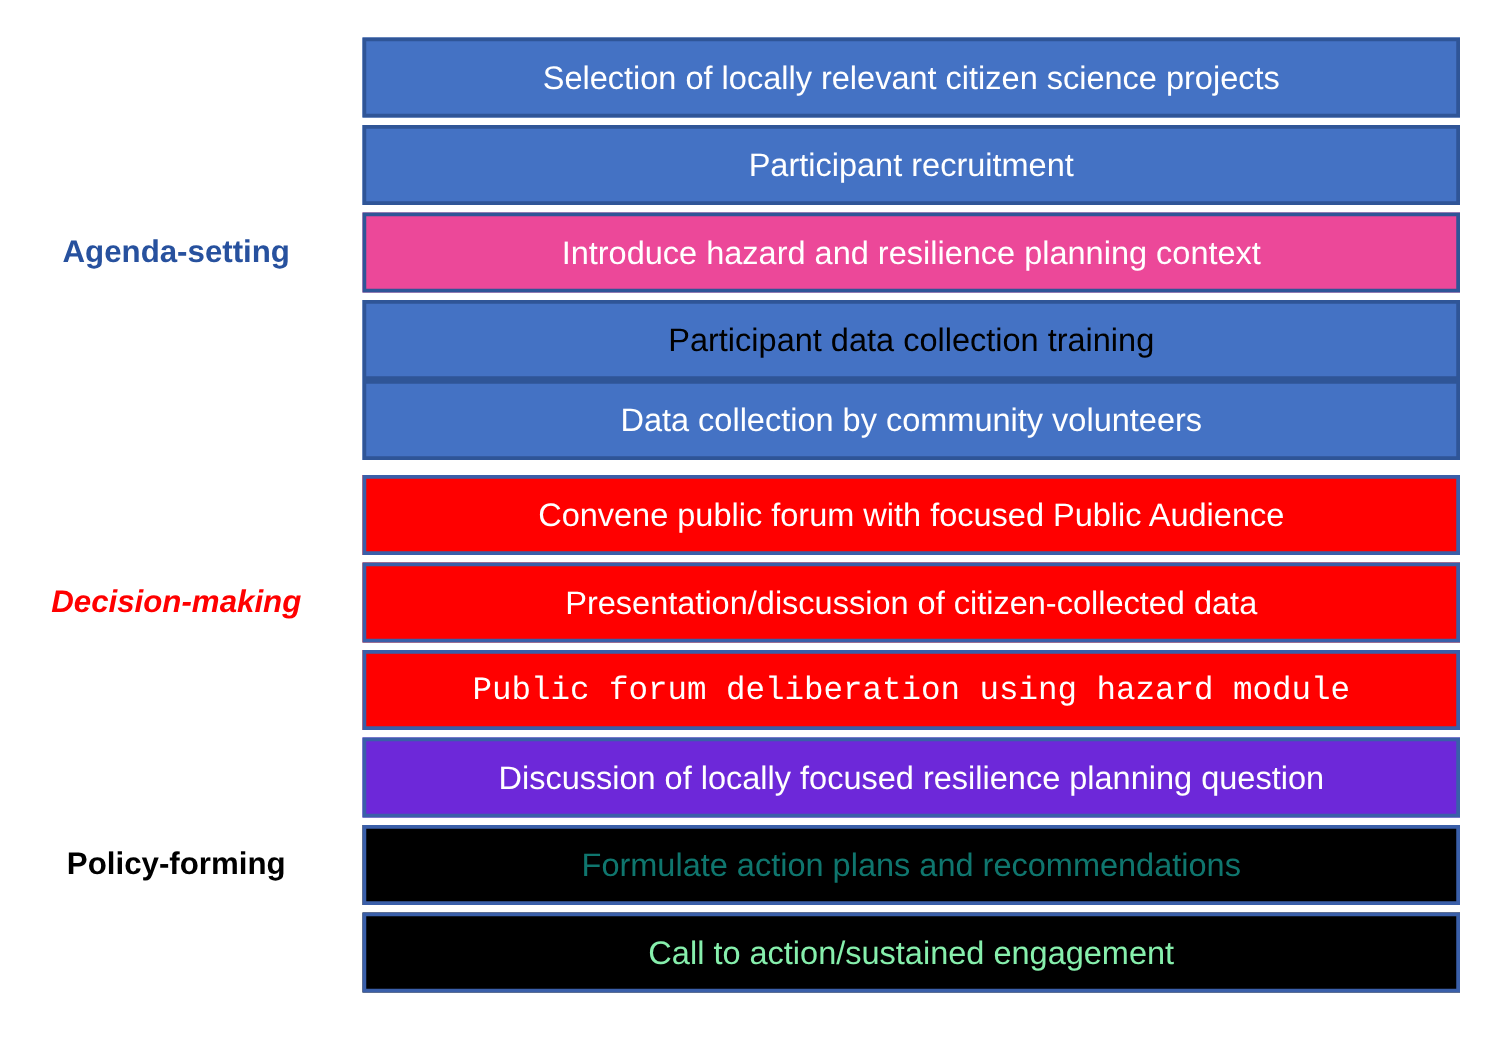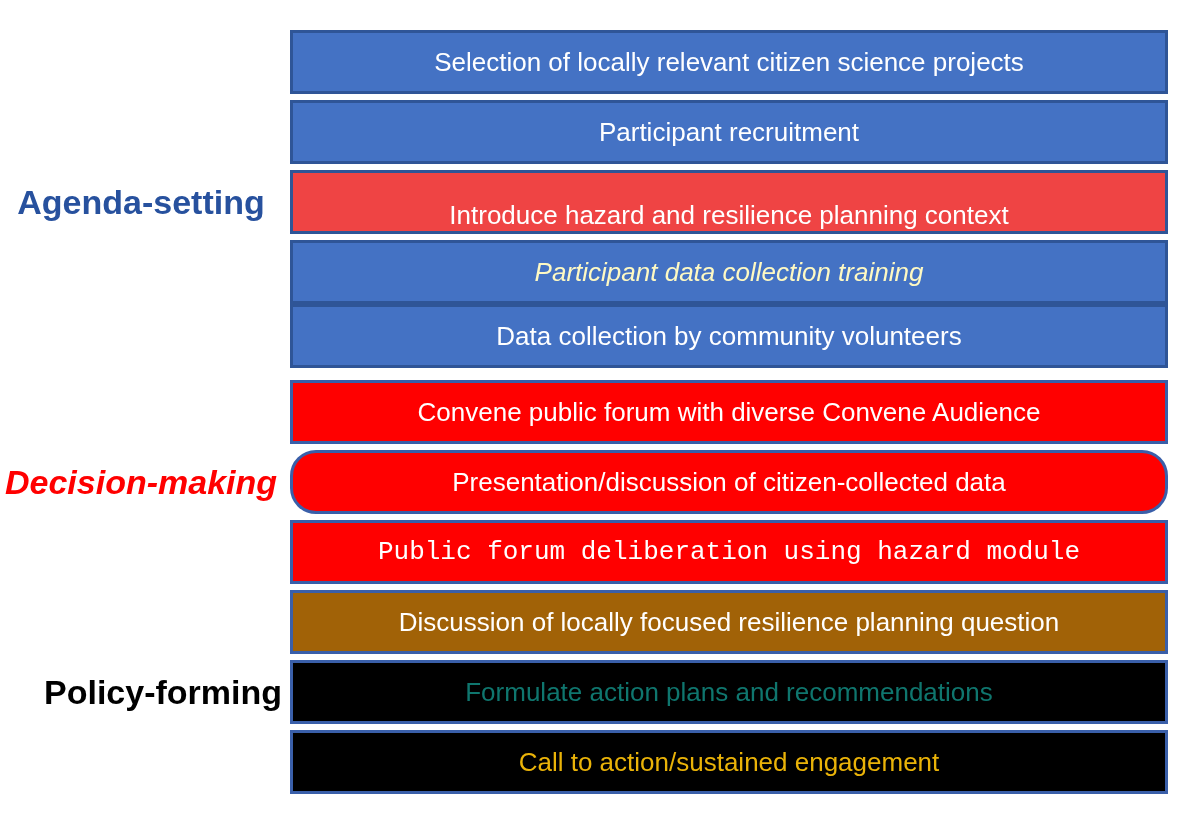--- a/index.html
+++ b/index.html
@@ -15,21 +15,21 @@
     background: #ffffff;
     overflow: hidden;
   }
   .phase-label {
     position: absolute;
     left: 0;
     width: 282px;
     text-align: center;
     transform: translateY(-50%);
     font-weight: bold;
-    font-size: 34px;
+    font-size: 25px;
     letter-spacing: 0px;
     white-space: nowrap;
   }
   .step-box {
     position: absolute;
     left: 290px;
     width: 878px;
     height: 64px;
     box-sizing: border-box;
     border: 3px solid #2f5597;
@@ -43,50 +43,50 @@
     white-space: nowrap;
   }
 </style>
 </head>
 <body>
 
 <div class="canvas">
   <div>
       <div class="phase-label" style="color: rgb(39, 81, 158); top: 202px;">Agenda-setting</div>
       <div class="phase-label" style="color: rgb(255, 0, 0); top: 482px; font-style: italic;">Decision-making</div>
-      <div class="phase-label" style="color: rgb(0, 0, 0); top: 692px; margin-left: 22px;">Policy-forming</div>
+      <div class="phase-label" style="color: rgb(0, 0, 0); top: 692px;">Policy-forming</div>
     </div>
   <div>
       <div class="step-box" style="top: 30px; background: rgb(68, 114, 196); border-color: rgb(47, 85, 151);">
         <span style="color: rgb(255, 255, 255);">Selection of locally relevant citizen science projects</span>
       </div>
       <div class="step-box" style="top: 100px; background: rgb(68, 114, 196); border-color: rgb(47, 85, 151); justify-content: center;">
         <span style="color: rgb(255, 255, 255);">Participant recruitment</span>
       </div>
-      <div class="step-box" style="top: 170px; background: #ef4444; border-color: rgb(47, 85, 151); align-items: flex-end;">
+      <div class="step-box" style="top: 170px; background: #ec4899; border-color: rgb(47, 85, 151);">
         <span style="color: rgb(255, 255, 255);">Introduce hazard and resilience planning context</span>
       </div>
       <div class="step-box" style="top: 240px; background: rgb(68, 114, 196); border-color: rgb(47, 85, 151);">
-        <span style="color: #fef9c3; font-style: italic;">Participant data collection training</span>
+        <span style="color: #000000;">Participant data collection training</span>
       </div>
       <div class="step-box" style="top: 304px; background: rgb(68, 114, 196); border-color: rgb(47, 85, 151);">
         <span style="color: rgb(255, 255, 255);">Data collection by community volunteers</span>
       </div>
       <div class="step-box" style="top: 380px; background: rgb(255, 0, 0); border-color: rgb(58, 95, 169);">
-        <span style="color: rgb(255, 255, 255);">Convene public forum with diverse Convene Audience</span>
+        <span style="color: rgb(255, 255, 255);">Convene public forum with focused Public Audience</span>
       </div>
-      <div class="step-box" style="top: 450px; background: rgb(255, 0, 0); border-color: rgb(58, 95, 169); border-radius: 26px;">
+      <div class="step-box" style="top: 450px; background: rgb(255, 0, 0); border-color: rgb(58, 95, 169);">
         <span style="color: rgb(255, 255, 255);">Presentation/discussion of citizen-collected data</span>
       </div>
       <div class="step-box" style="top: 520px; background: rgb(255, 0, 0); border-color: rgb(58, 95, 169);">
         <span style="color: rgb(255, 255, 255); font-family: Liberation Mono, monospace;">Public forum deliberation using hazard module</span>
       </div>
-      <div class="step-box" style="top: 590px; background: #a16207; border-color: rgb(58, 95, 169); text-align: right;">
+      <div class="step-box" style="top: 590px; background: #6d28d9; border-color: rgb(58, 95, 169); text-align: right;">
         <span style="color: rgb(255, 255, 255);">Discussion of locally focused resilience planning question</span>
       </div>
       <div class="step-box" style="top: 660px; background: rgb(0, 0, 0); border-color: rgb(58, 95, 169);">
         <span style="color: #0f766e;">Formulate action plans and recommendations</span>
       </div>
       <div class="step-box" style="top: 730px; background: rgb(0, 0, 0); border-color: rgb(58, 95, 169);">
-        <span style="color: #eab308;">Call to action/sustained engagement</span>
+        <span style="color: #86efac;">Call to action/sustained engagement</span>
       </div>
     </div>
 </div>
 
 </body></html>

